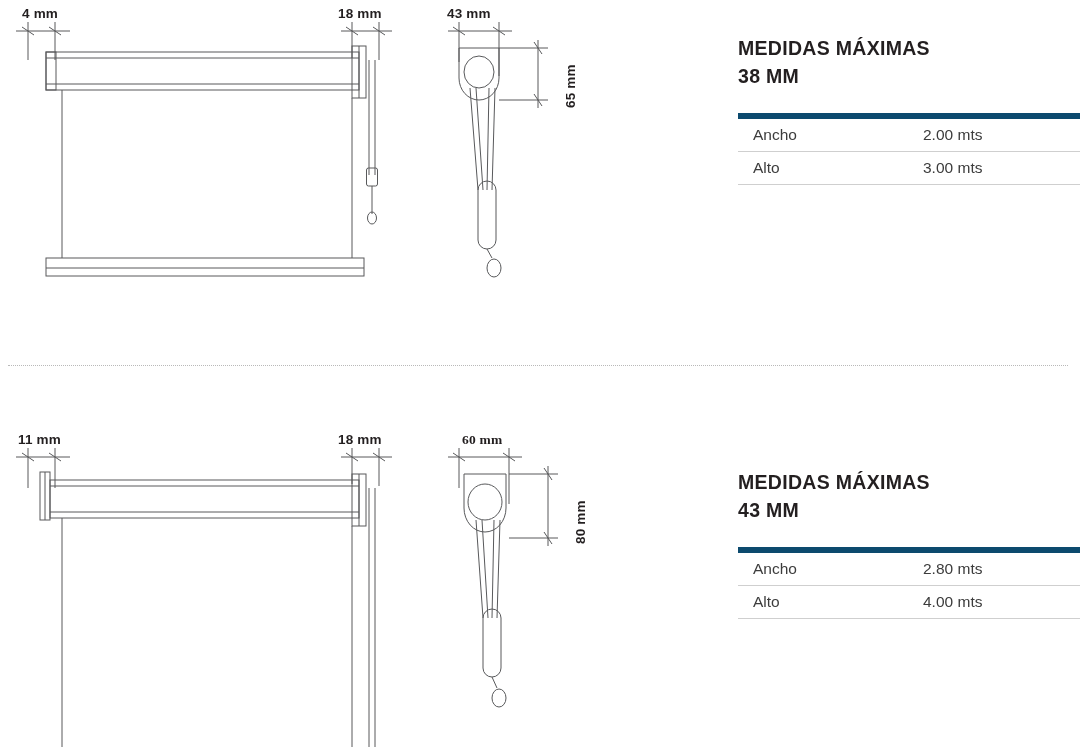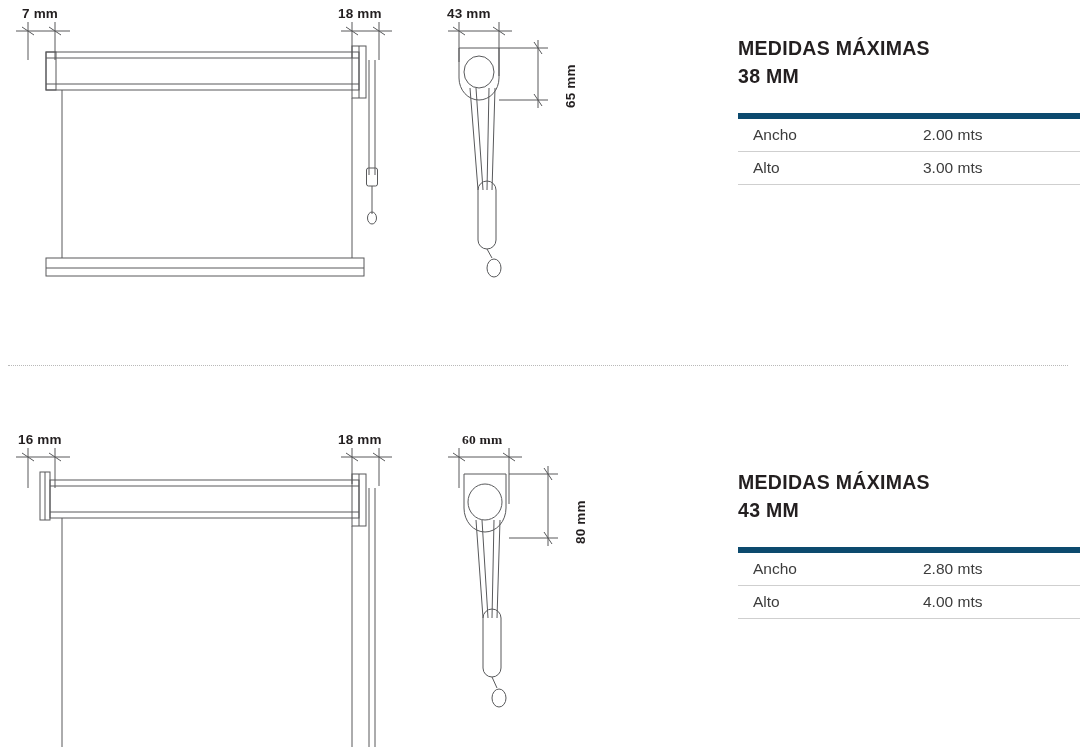--- a/index.html
+++ b/index.html
@@ -158,21 +158,21 @@
         <line x1="476" y1="88" x2="483" y2="190"></line>
         <line x1="489" y1="88" x2="487" y2="190"></line>
         <line x1="495" y1="88" x2="492" y2="190"></line>
 
         <path d="M478,190 L478,240 A9,9 0 0 0 496,240 L496,190 A9,9 0 0 0 478,190 Z"></path>
         <line x1="487" y1="249" x2="492" y2="258"></line>
         <ellipse cx="494" cy="268" rx="7" ry="9"></ellipse>
       </g>
     </svg>
 
-    <div class="dimlabel" style="left:22px; top:6px;">7 mm</div>
+    <div class="dimlabel" style="left:22px; top:6px;">4 mm</div>
     <div class="dimlabel" style="left:338px; top:6px;">18 mm</div>
     <div class="dimlabel" style="left:447px; top:6px;">43 mm</div>
     <div class="dimlabel vert" style="left:563px; top:108px;">65 mm</div>
   </div>
 
   <div class="spec" style="left:738px; top:34px;">
     <div class="spec-title">MEDIDAS MÁXIMAS</div>
     <div class="spec-title">38 MM</div>
 
     <table class="spec-table">
@@ -251,21 +251,21 @@
         <line x1="476" y1="128" x2="483" y2="226"></line>
         <line x1="482" y1="128" x2="488" y2="226"></line>
         <line x1="494" y1="128" x2="492" y2="226"></line>
         <line x1="500" y1="128" x2="497" y2="226"></line>
         <path d="M483,226 L483,276 A9,9 0 0 0 501,276 L501,226 A9,9 0 0 0 483,226 Z"></path>
         <line x1="492" y1="285" x2="497" y2="296"></line>
         <ellipse cx="499" cy="306" rx="7" ry="9"></ellipse>
       </g>
     </svg>
 
-    <div class="dimlabel" style="left:18px; top:40px;">16 mm</div>
+    <div class="dimlabel" style="left:18px; top:40px;">11 mm</div>
     <div class="dimlabel" style="left:338px; top:40px;">18 mm</div>
     <div class="dimlabel" style="left:462px; top:40px;font-family:Liberation Serif, serif;">60 mm</div>
     <div class="dimlabel vert" style="left:573px; top:152px;">80 mm</div>
   </div>
 
   <div class="spec" style="left:738px; top:76px;">
     <div class="spec-title">MEDIDAS MÁXIMAS</div>
     <div class="spec-title">43 MM</div>
 
     <table class="spec-table">

